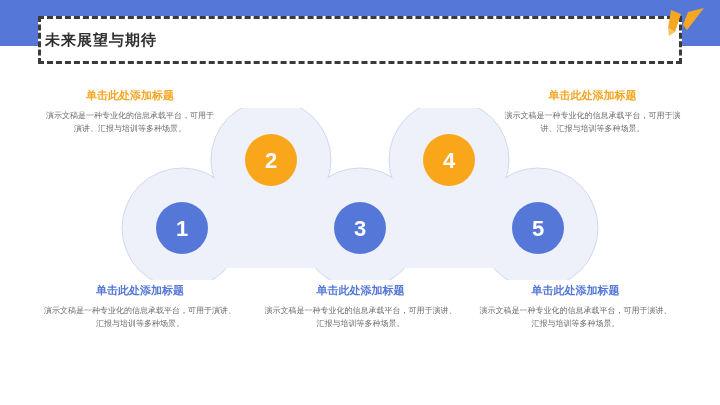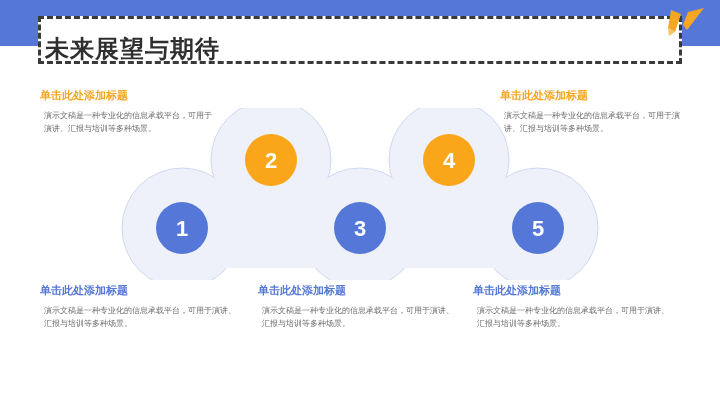--- a/index.html
+++ b/index.html
@@ -43,22 +43,22 @@
     height: 48px;
     background: #ffffff;
     border: 3px dashed #3a3a3a;
     box-sizing: border-box;
     z-index: 3;
   }
 
   .title-text {
     position: absolute;
     left: 45px;
-    top: 34px;
-    font-size: 24px;
+    top: 25px;
+    font-size: 15px;
     font-weight: bold;
     color: #2f2f2f;
     letter-spacing: 1px;
     line-height: 30px;
     z-index: 4;
     white-space: nowrap;
   }
 
   
   .pencil-deco {
@@ -67,20 +67,21 @@
     top: 2px;
     width: 60px;
     height: 50px;
     z-index: 5;
   }
 
   
   .txt-block {
     position: absolute;
     box-sizing: border-box;
+    text-align: center;
   }
   .txt-head {
     font-size: 11px;
     font-weight: bold;
     line-height: 15px;
     margin: 0 0 6px 0;
     white-space: nowrap;
   }
   .txt-head.orange { color: #f5a623; }
   .txt-head.blue   { color: #5578d8; }

